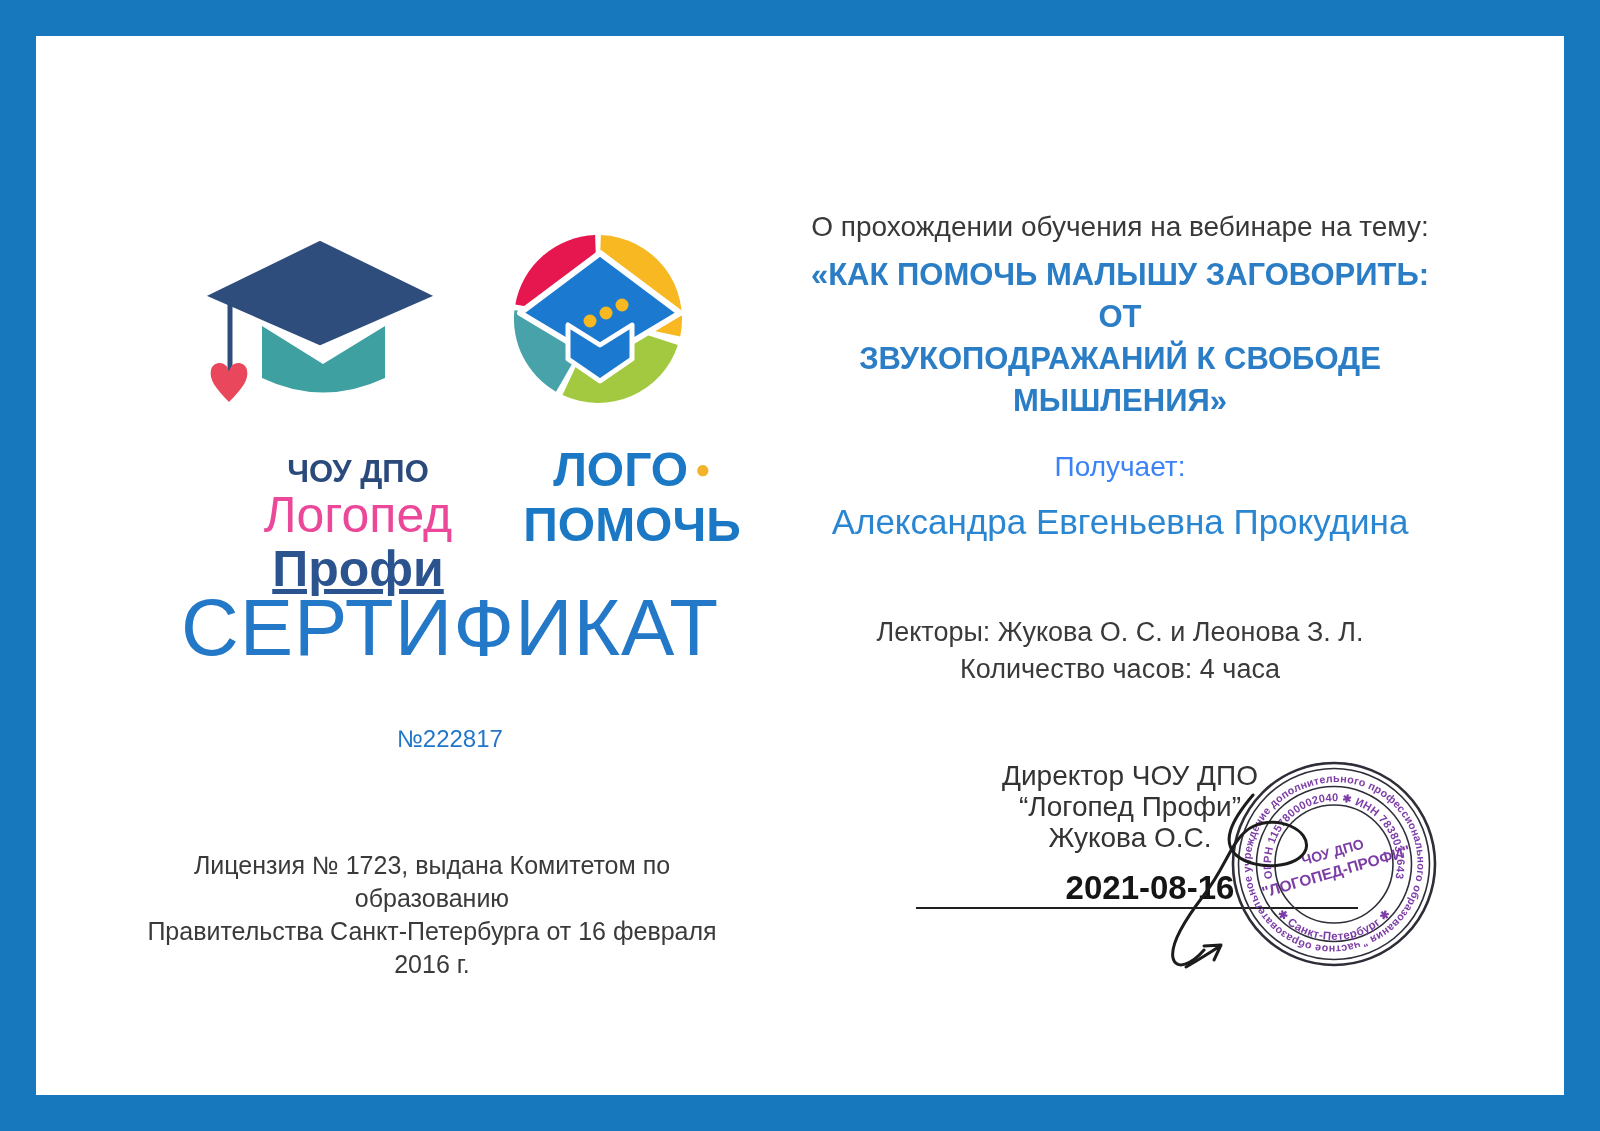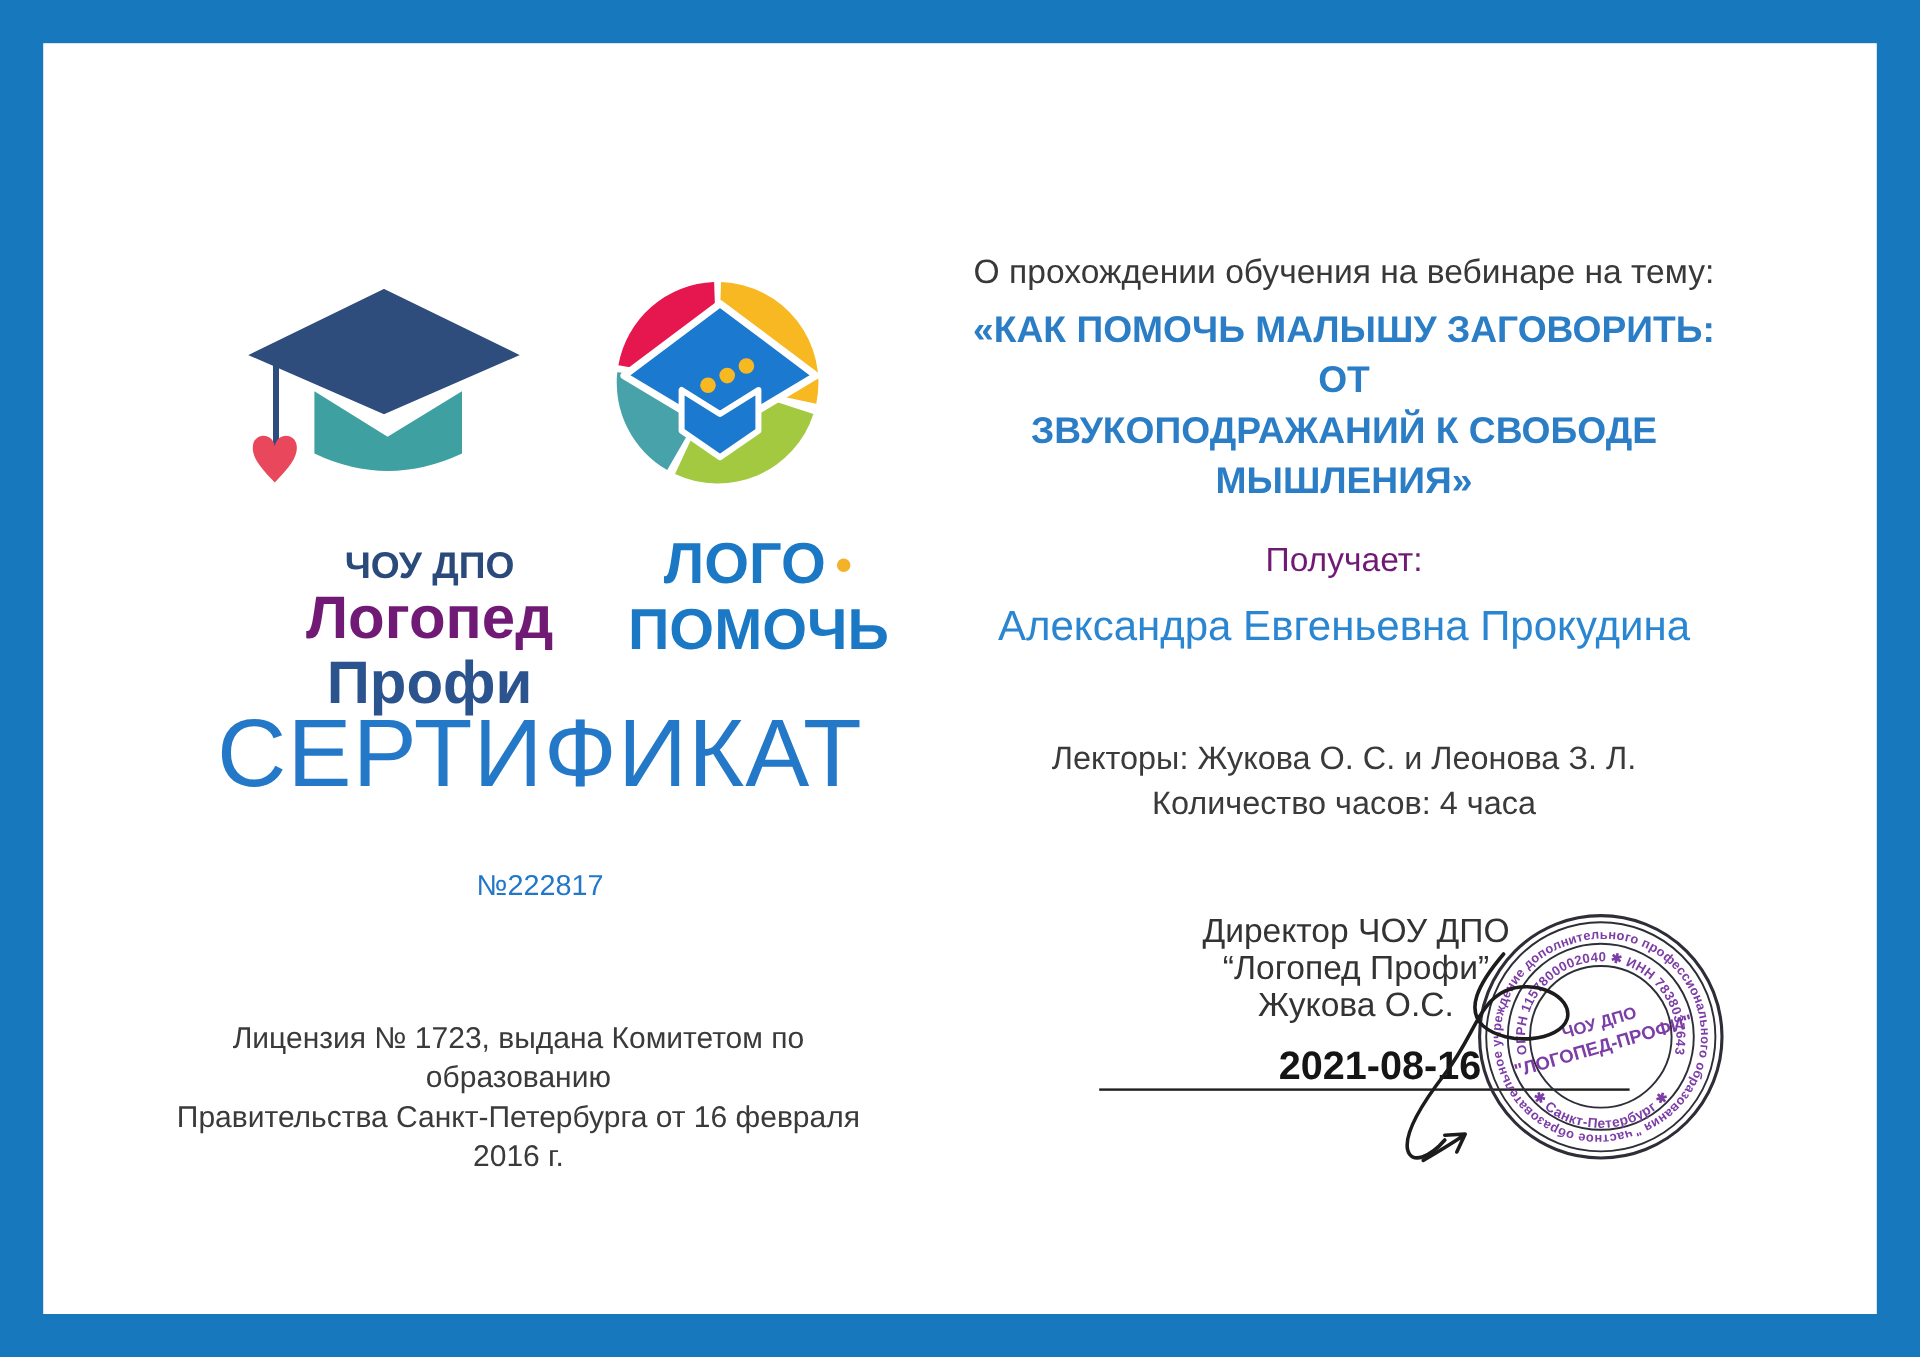--- a/index.html
+++ b/index.html
@@ -5,36 +5,36 @@
   html,body{margin:0;padding:0;background:#fff;}
   .page{position:relative;width:1600px;height:1131px;background:#1878be;overflow:hidden;
         font-family:"Liberation Sans", sans-serif;}
   .sheet{position:absolute;left:36px;top:36px;right:36px;bottom:36px;background:#ffffff;}
   .abs{position:absolute;}
   .ctr{text-align:center;}
 
   
   .org-block{left:152px;width:340px;top:420px;}
   .org-prefix{font-size:31px;font-weight:700;color:#2b4a7c;line-height:32px;}
-  .org-name1{font-size:50px;font-weight:700;color:#701a75;line-height:54px;}
-  .org-name2{font-size:50px;font-weight:700;color:#2b538e;line-height:54px;}
+  .org-name1{font-size:50px;font-weight:400;color:#ec4899;line-height:54px;}
+  .org-name2{font-size:50px;font-weight:700;color:#2b538e;line-height:54px;text-decoration:underline;}
   .partner-block{left:426px;width:340px;top:404px;}
   .partner-line1{font-size:48px;font-weight:700;color:#1b78c4;line-height:59px;}
   .partner-line2{font-size:48px;font-weight:700;color:#1b78c4;line-height:52px;}
   .partner-dot{font-size:26px;color:#f2b32a;vertical-align:0.30em;margin-left:7px;}
   .cert-title{left:94px;width:640px;top:552px;font-size:80px;font-weight:400;
               color:#2478c8;line-height:80px;letter-spacing:1px;}
   .cert-number{left:94px;width:640px;top:686px;font-size:24px;font-weight:400;color:#2277c8;line-height:34px;}
   .license{left:86px;width:620px;top:813px;font-size:25px;line-height:33px;color:#3a3a3a;}
 
   
   .rcol{left:774px;width:620px;}
   .intro{top:174px;font-size:28px;color:#383838;line-height:34px;}
   .topic{top:218px;font-size:31px;font-weight:600;color:#2b7ec5;line-height:42px;}
-  .receives{top:414px;font-size:28px;color:#701a75;line-height:34px;}
+  .receives{top:414px;font-size:28px;color:#3b82f6;line-height:34px;}
   .recipient{top:466px;font-size:35px;font-weight:500;color:#2b86d2;line-height:40px;}
   .lecturers{top:580px;font-size:27px;color:#3a3a3a;line-height:33px;}
   .hours{top:617px;font-size:27px;color:#3a3a3a;line-height:33px;}
   .director{left:864px;width:460px;top:724px;font-size:28px;color:#333333;line-height:31px;text-align:center;}
   .date{left:884px;width:460px;top:833px;font-size:33px;font-weight:700;color:#151515;line-height:38px;}
   .sig-line{left:880px;top:871px;width:442px;height:0;border-top:2.5px solid #1f1f1f;}
 
   .logo-svg{display:block;}
 </style>
 </head>

